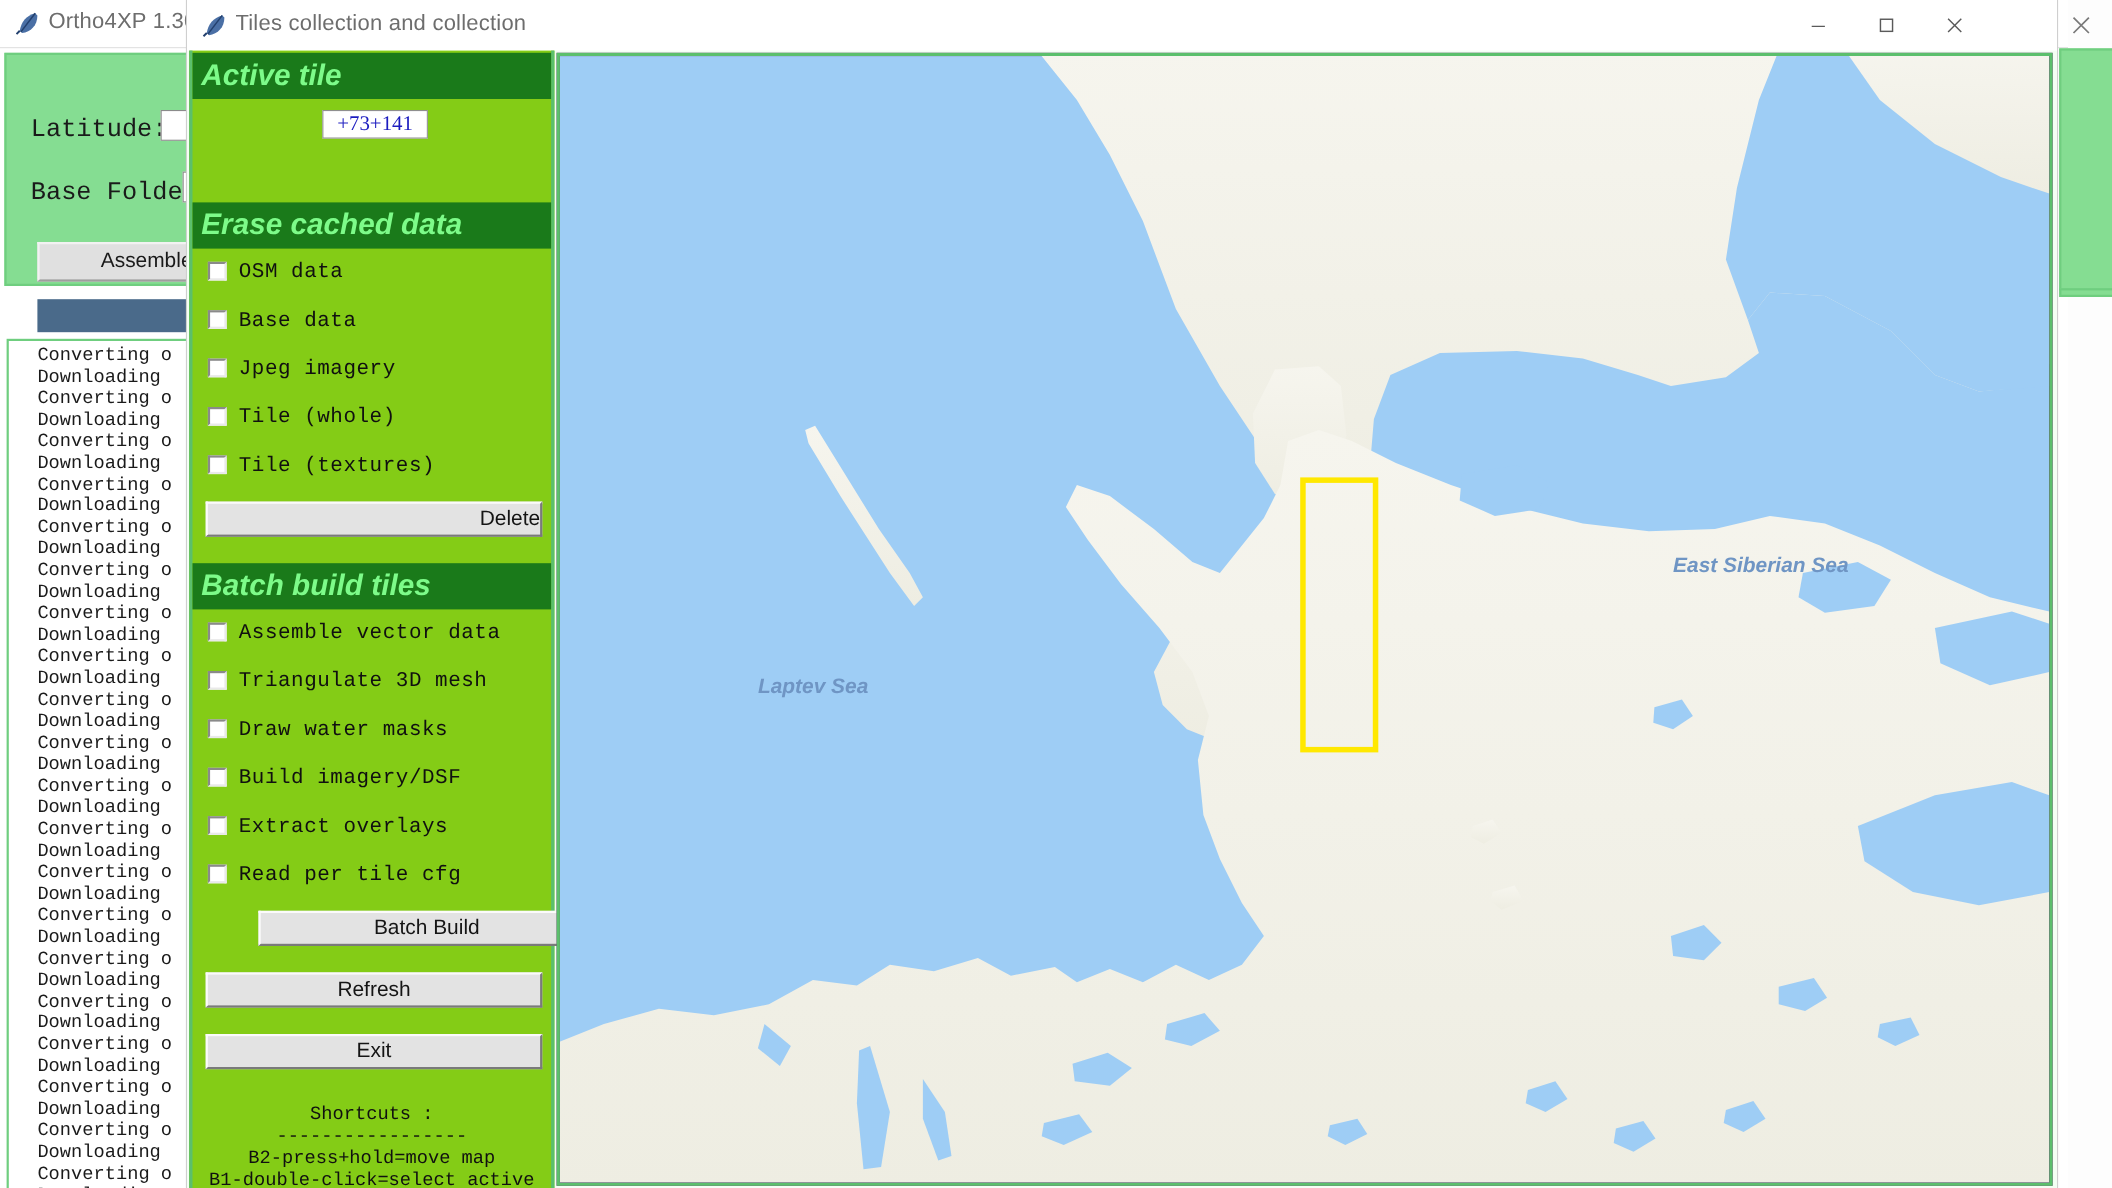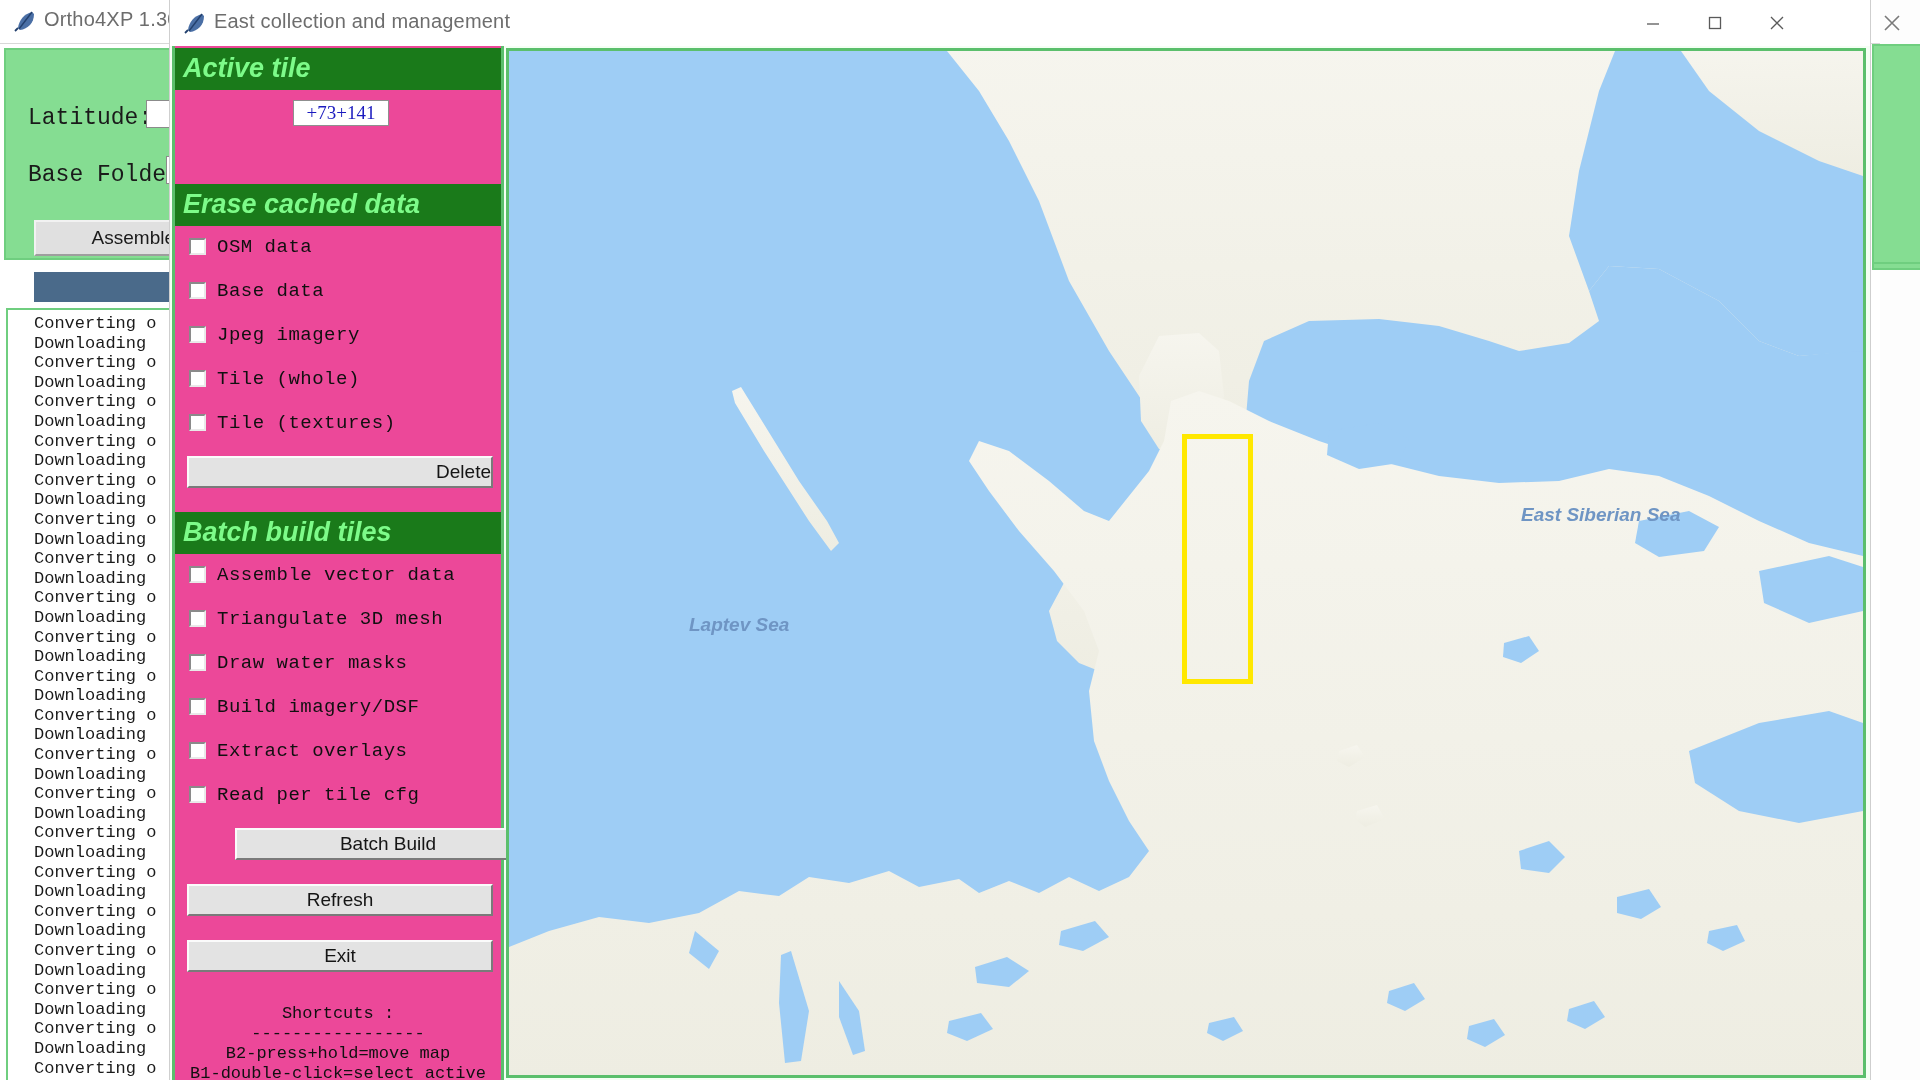--- a/index.html
+++ b/index.html
@@ -71,21 +71,21 @@
   .wc-btn { position:absolute; top:0; width:62px; height:46px; cursor:default; }
   #wc-min { right:186px; } #wc-max { right:124px; } #wc-close { right:62px; }
   .wc-ico { position:absolute; left:50%; top:50%; transform:translate(-50%,-50%); }
 
   
   #tiles-content { position:absolute; left:0; top:46px; width:1700px; height:1034px;
                    background:#f4fff4; }
 
   
   #ctrl-col { position:absolute; left:2px; top:0px; width:332px; height:1034px;
-              background:#ec4899; border-left:3px solid #5bbf6c;
+              background:#84cc16; border-left:3px solid #5bbf6c;
               border-right:3px solid #5bbf6c; }
 
   .sec-head { position:absolute; left:0; width:326px; height:42px;
               background:#1a7a1a; color:#7dfb89;
               font-family:"Liberation Sans", sans-serif; font-style:italic;
               font-weight:bold; font-size:27px; line-height:40px; padding-left:8px;
               white-space:nowrap; overflow:hidden; }
 
   #active-tile-head { top:2px; }
   #active-tile-wrap { position:absolute; left:0; top:44px; width:326px; height:50px;padding-left:19px; }
@@ -220,21 +220,21 @@
   <div id="tiles-dialog">
 
     <div id="tiles-titlebar">
       <span id="tiles-title-icon">
         <svg width="26" height="26" viewBox="0 0 26 26">
           <path d="M20 4 C12 6 7 12 6 20 L8 22 C16 21 22 15 22 6 Z" fill="#4a6fa5"></path>
           <path d="M20 4 L7 21" stroke="#23406e" stroke-width="1.4" fill="none"></path>
           <path d="M6 20 L3 23" stroke="#23406e" stroke-width="1.8" fill="none"></path>
         </svg>
       </span>
-      <span id="tiles-title-text">East collection and management</span>
+      <span id="tiles-title-text">Tiles collection and collection</span>
 
       <div class="wc-btn" id="wc-min">
         <svg class="wc-ico" width="22" height="22" viewBox="0 0 22 22">
           <path d="M5 12 L17 12" stroke="#5a5a5a" stroke-width="1.3"></path>
         </svg>
       </div>
       <div class="wc-btn" id="wc-max">
         <svg class="wc-ico" width="22" height="22" viewBox="0 0 22 22">
           <rect x="5.5" y="5.5" width="11" height="11" fill="none" stroke="#5a5a5a" stroke-width="1.3"></rect>
         </svg>

